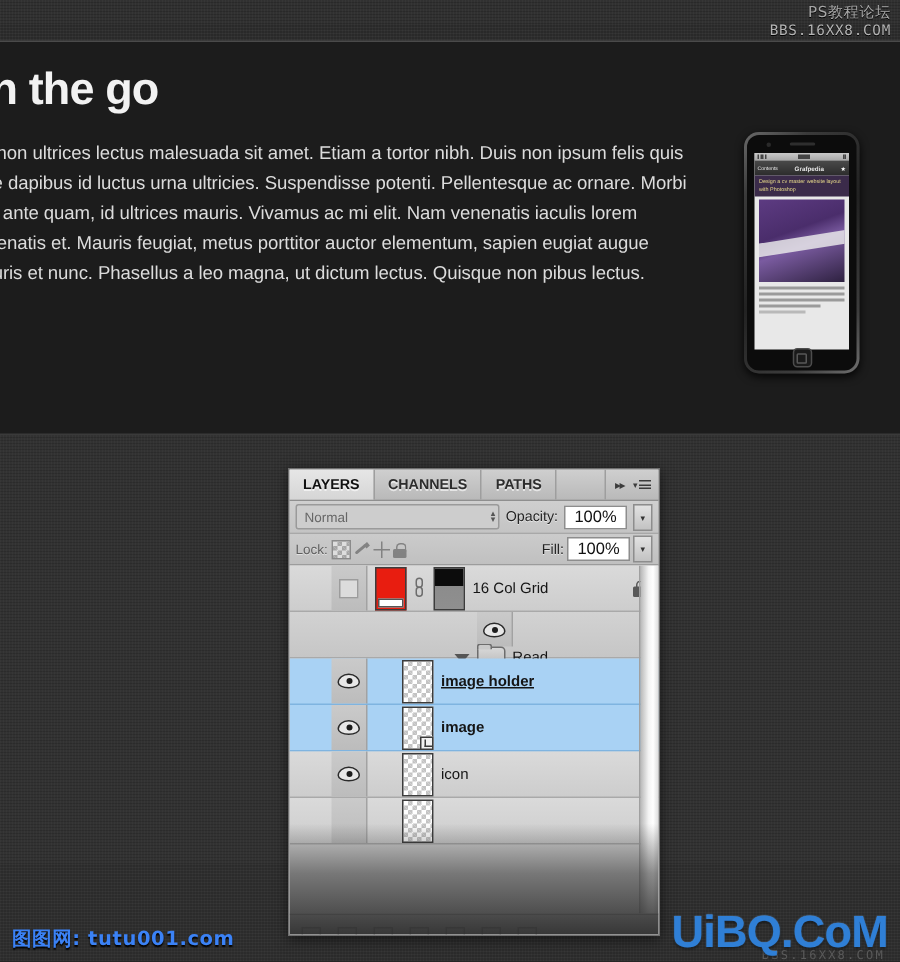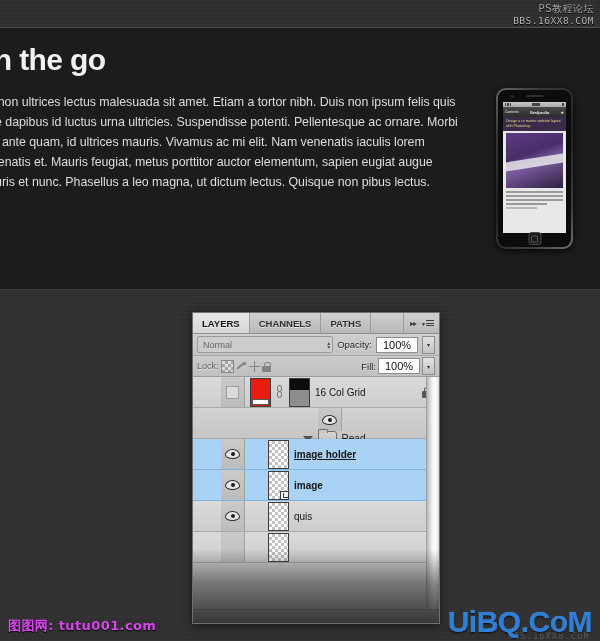--- a/index.html
+++ b/index.html
@@ -40,21 +40,21 @@
     position:absolute;right:6px;top:3px;text-align:right;
     color:#a8a8a8;font-size:10px;line-height:12px;
     font-family:"DejaVu Sans", sans-serif;letter-spacing:.5px;
     text-shadow:0 1px 0 #000;
     margin-left:36px;
   }
   .wm-topright .l2{font-family:"DejaVu Sans Mono", monospace;font-size:9.5px;color:#b4b4b4;}
 
   .wm-tutu{
     position:absolute;left:8px;bottom:6px;
-    color:#d946ef;font-size:13px;font-weight:bold;
+    color:#3b82f6;font-size:13px;font-weight:bold;
     font-family:"DejaVu Sans", sans-serif;letter-spacing:.4px;
     text-shadow:0 1px 1px #000;
   }
   .wm-uibq{
     position:absolute;right:8px;bottom:2px;
     color:#2f7fd6;font-size:30px;font-weight:bold;
     font-family:"Liberation Sans", sans-serif;letter-spacing:-.5px;
     text-shadow:0 1px 2px rgba(0,0,0,.9), 0 0 1px #8fc4ff;
   }
   .wm-uibq-sub{
@@ -520,21 +520,21 @@
         </div>
       </div>
 
       <div class="lrow">
         <div class="eyecell">
           <span class="eye"></span>
         </div>
         <div class="lbody">
           <span class="indent"></span>
           <span class="thumb"></span>
-          <span class="lname">quis</span>
+          <span class="lname">icon</span>
         </div>
       </div>
 
       <div class="lrow">
         <div class="eyecell"></div>
         <div class="lbody">
           <span class="indent"></span>
           <span class="thumb"></span>
         </div>
       </div>

